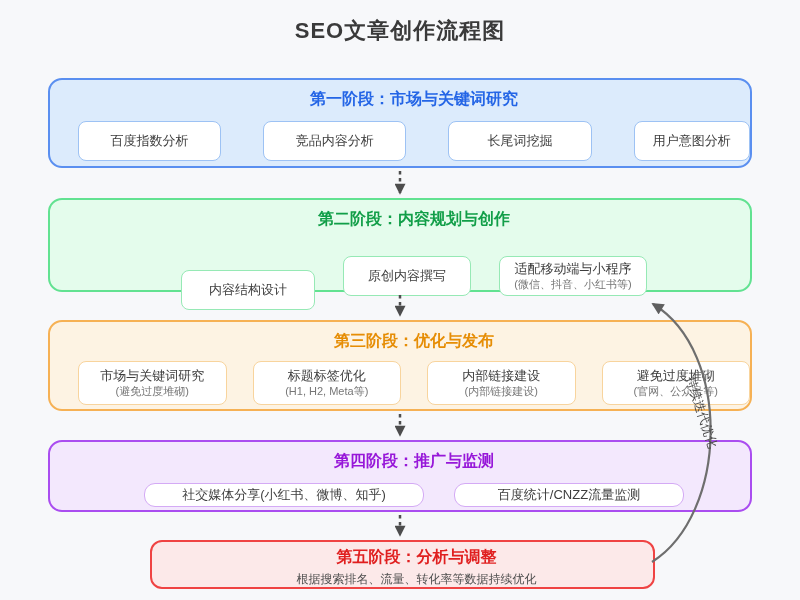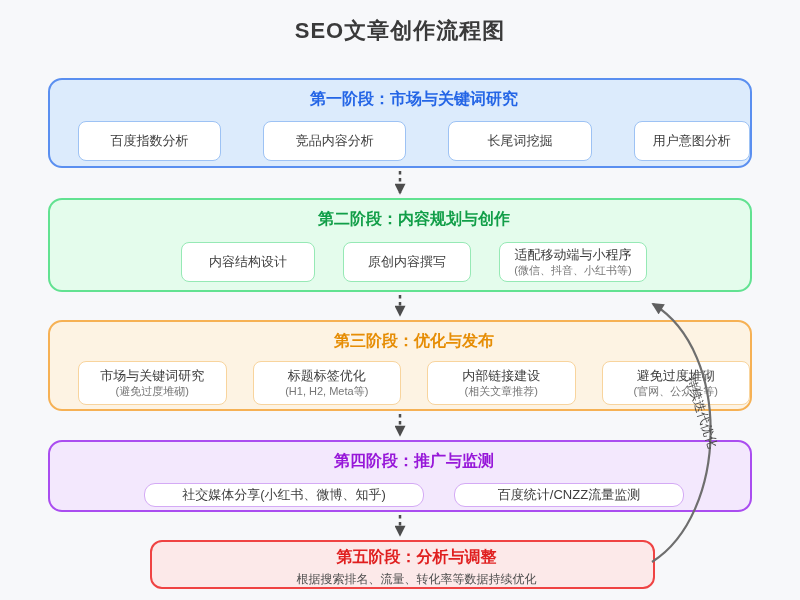--- a/index.html
+++ b/index.html
@@ -32,21 +32,21 @@
   .s1 .items{gap:42px;margin-top:11px;}
   .s1 .item{border-color:#9dc2f4;height:40px;}
   .s1 .item:nth-child(1),.s1 .item:nth-child(2),.s1 .item:nth-child(3){width:150px;}
   .s1 .item:nth-child(4){width:122px;}
 
   
   .s2{left:48px;top:198px;width:704px;height:94px;background:#e4fcec;border-color:#62e291;}
   .s2 .stage-title{color:#119e48;}
   .s2 .items{gap:28px;margin-top:12px;}
   .s2 .item{border-color:#96e9b5;min-height:40px;}
-  .s2 .item:nth-child(1){width:134px;}
+  .s2 .item:nth-child(1){width:134px;margin-top:28px;}
   .s2 .item:nth-child(2){width:128px;}
   .s2 .item:nth-child(3){width:148px;}
   .s2 .item:nth-child(4){width:176px;min-height:46px;}
 
   
   .s3{left:48px;top:320px;width:704px;height:91px;background:#fdf3e3;border-color:#f6b154;}
   .s3 .stage-title{color:#e68d05;}
   .s3 .items{gap:26px;margin-top:9px;}
   .s3 .item{border-color:#f8d49d;width:153px;min-height:44px;}
 
@@ -120,21 +120,21 @@
       <div class="item">
         <span>市场与关键词研究</span>
         <span class="note">(避免过度堆砌)</span>
       </div>
       <div class="item">
         <span>标题标签优化</span>
         <span class="note">(H1, H2, Meta等)</span>
       </div>
       <div class="item">
         <span>内部链接建设</span>
-        <span class="note">(相关文章推荐)</span>
+        <span class="note">(内部链接建设)</span>
       </div>
       <div class="item">
         <span>避免过度堆砌</span>
         <span class="note">(官网、公众号等)</span>
       </div>
     </div>
   </section>
 
   <section class="stage s4">
     <div class="stage-title">第四阶段：推广与监测</div>

